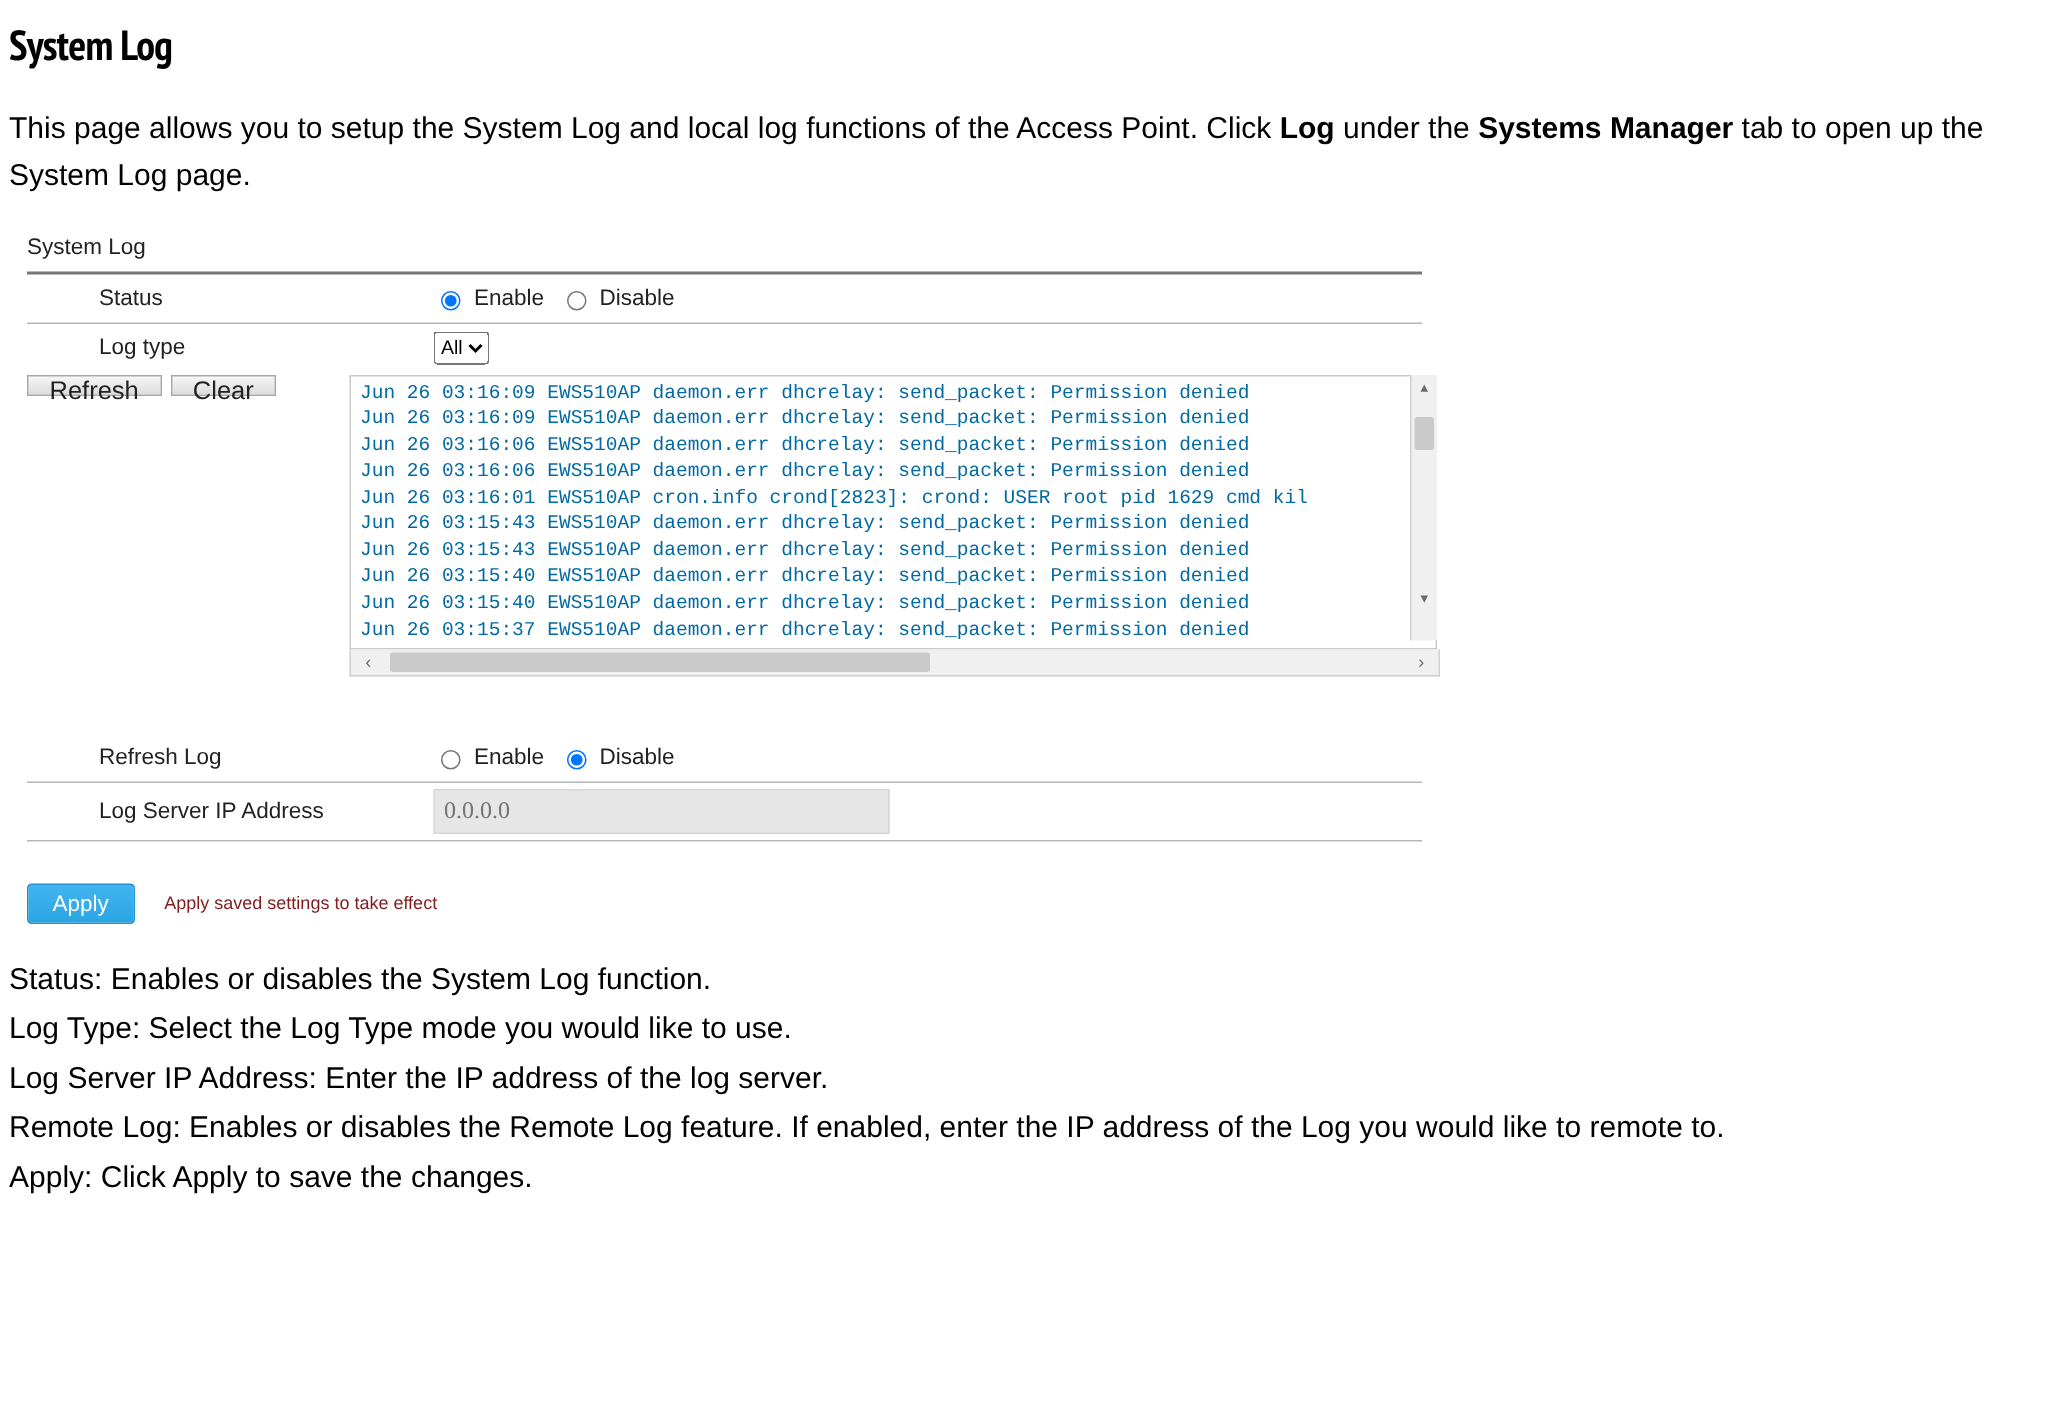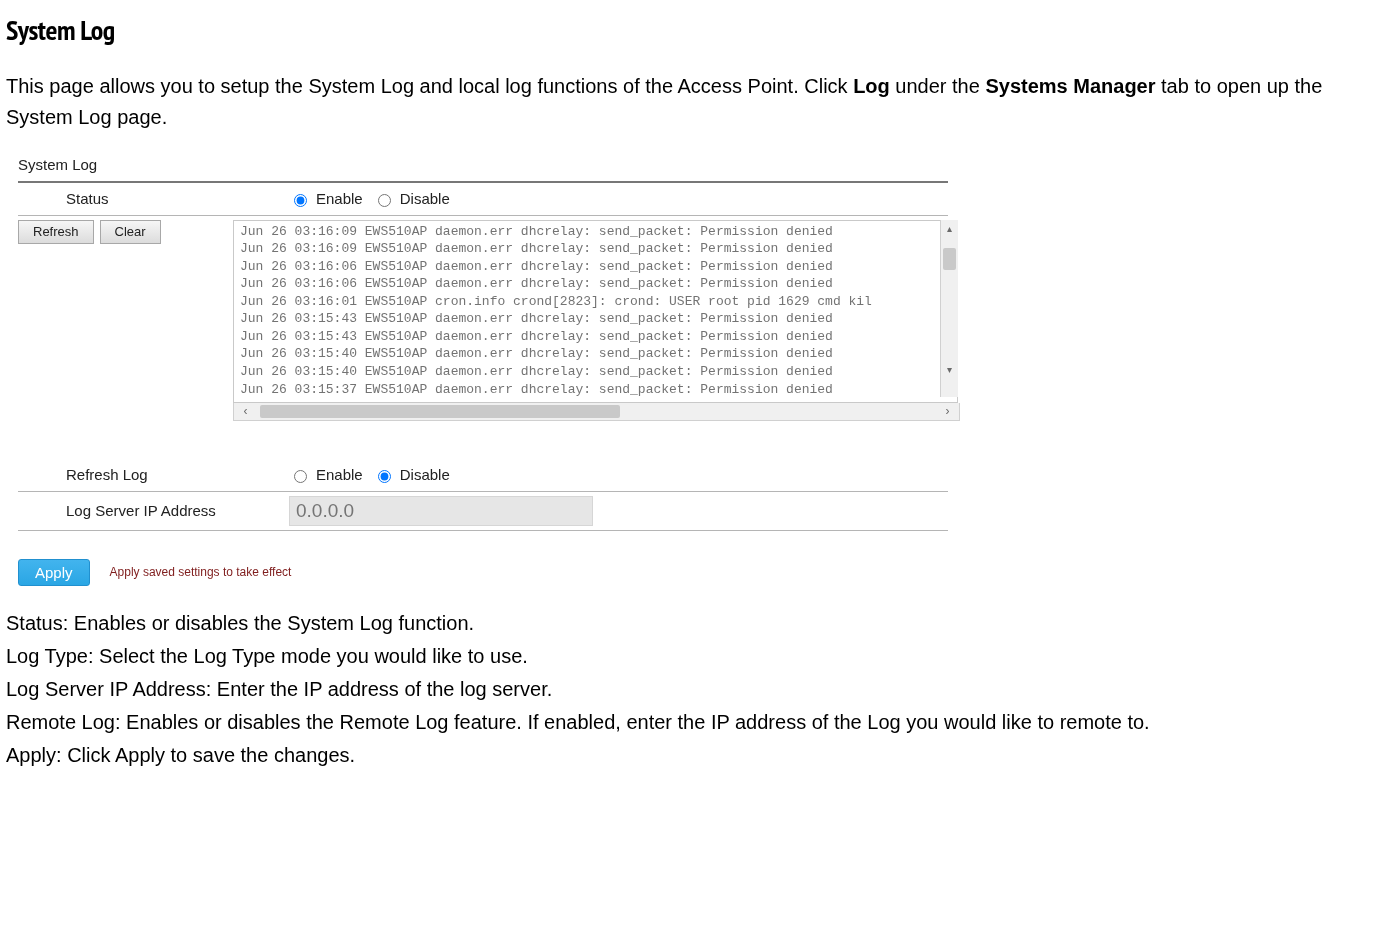--- a/index.html
+++ b/index.html
@@ -8,34 +8,34 @@
   .intro b{font-weight:700;}
   .panel{margin:12px 0 18px 0;padding-left:12px;font-family:Tahoma,Arial,sans-serif;font-size:15px;color:#222;max-width:960px;}
   .panel-section-title{font-weight:400;font-size:15px;margin:6px 0 0 0;}
   .hr1{border:0;border-top:2px solid #777;margin:4px 0 2px 0;width:930px;}
   .hr2{border:0;border-top:1px solid #b5b5b5;margin:2px 0 2px 0;width:930px;}
   .form-row{display:flex;align-items:center;gap:8px;min-height:28px;font-size:15px;margin-left:48px;}
   .form-row .lbl{width:215px;color:#222;}
   .radio-pair{display:flex;align-items:center;gap:10px;}
   .radio-pair label{display:flex;align-items:center;gap:6px;}
   select.small-select{font-size:13px;height:22px;}
-  .btn-gray{display:inline-block;font-family:Tahoma,Arial,sans-serif;font-size:13px;color:#222;background:linear-gradient(#f6f6f6,#dcdcdc);border:1px solid #a8a8a8;height:24px;line-height:20px;padding:0 14px;cursor:pointer;}
+  .btn-gray{display:inline-block;font-family:Tahoma,Arial,sans-serif;font-size:17px;color:#222;background:linear-gradient(#f6f6f6,#dcdcdc);border:1px solid #a8a8a8;height:14px;line-height:20px;padding:0 14px;cursor:pointer;}
   .btn-row{display:flex;gap:6px;margin-right:8px;}
   .log-row{display:flex;align-items:flex-start;}
   .log-box-wrap{position:relative;width:725px;}
-  .log-box{border:1px solid #c9c9c9;background:#fff;font-family:"Courier New",monospace;font-size:13px;line-height:1.35;white-space:pre;overflow:hidden;height:177px;position:relative;padding:2px 18px 2px 6px;color:#737373;}
+  .log-box{border:1px solid #c9c9c9;background:#fff;font-family:"Courier New",monospace;font-size:13px;line-height:1.35;white-space:pre;overflow:hidden;height:177px;position:relative;padding:2px 18px 2px 6px;color:#0369a1;}
   .vtrack{position:absolute;top:0;right:0;width:17px;height:177px;background:#f0f0f0;border-left:1px solid #d0d0d0;}
   .vthumb{position:absolute;top:28px;right:2px;width:13px;height:22px;background:#c9c9c9;border-radius:2px;}
   .varrow{position:absolute;right:3px;width:11px;height:11px;color:#6a6a6a;font-size:10px;text-align:center;line-height:11px;}
   .varrow.up{top:3px;} .varrow.down{bottom:22px;}
   .hbar{position:relative;height:17px;background:#f0f0f0;border:1px solid #d0d0d0;border-top:none;width:725px;}
   .hthumb{position:absolute;left:26px;top:2px;height:13px;width:360px;background:#c9c9c9;border-radius:2px;}
   .harrow{position:absolute;top:2px;width:11px;height:13px;color:#6a6a6a;font-size:12px;line-height:13px;text-align:center;}
   .harrow.left{left:6px;} .harrow.right{right:6px;}
-  .ip-input{background:#e6e6e6;border:1px solid #d6d6d6;color:#8a8a8a;font-size:19px;padding:4px 6px;width:290px;height:20px;}
+  .ip-input{background:#e6e6e6;border:1px solid #d6d6d6;color:#8a8a8a;font-size:16px;padding:4px 6px;width:290px;height:20px;font-family:Liberation Serif, serif;}
   .apply-row{display:flex;align-items:center;gap:20px;margin-top:28px;}
   .btn-apply{background:linear-gradient(#42b4ee,#2aa6e4);border:1px solid #2190cf;color:#fff;font-family:Tahoma,Arial,sans-serif;font-size:15px;padding:4px 16px;border-radius:3px;cursor:pointer;}
   .apply-note{font-size:12px;color:#7f1d1d;}
   .descs{margin-top:22px;font-size:20px;line-height:1.55;}
   .descs p{margin:0 0 2px 0;}
   .descs b{font-weight:400;}
 </style>
 </head>
 <body>
 
@@ -57,20 +57,26 @@
         <span>Enable</span>
       </label>
       <label>
         <input type="radio" name="status" style="">
         <span>Disable</span>
       </label>
     </span>
   </div>
   <hr class="hr2">
 
+  <div class="form-row">
+    <span class="lbl">Log type</span>
+    <select class="small-select">
+      <option>All</option>
+    </select>
+  </div>
 
   <div class="log-row" style="margin-top:4px;">
     <div style="width:215px;">
       <div class="btn-row">
         <button class="btn-gray">Refresh</button>
         <button class="btn-gray">Clear</button>
       </div>
     </div>
     <div>
       <div class="log-box-wrap">

